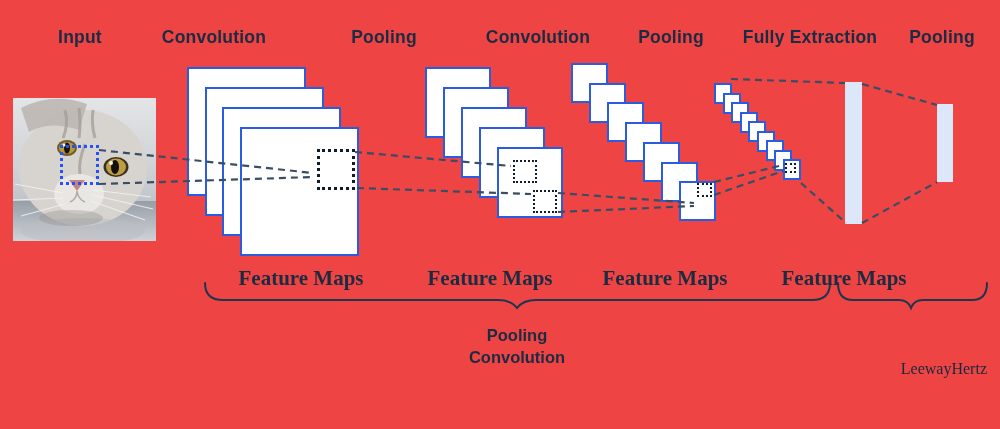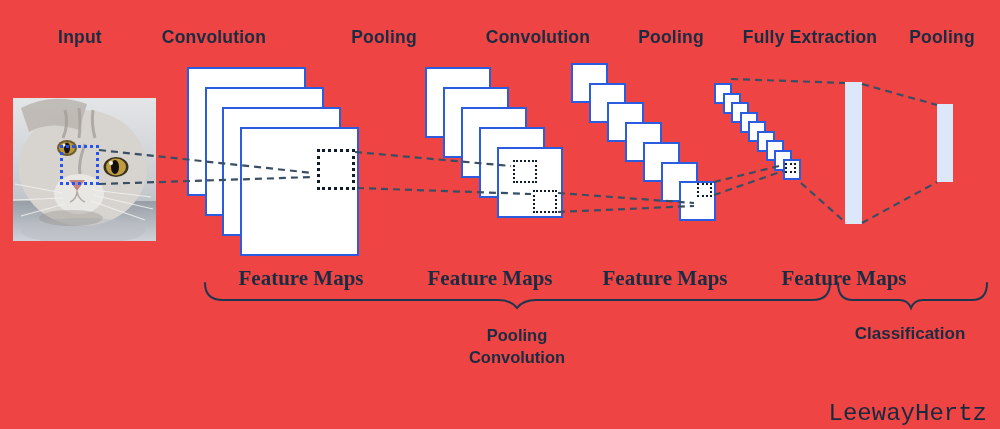--- a/index.html
+++ b/index.html
@@ -12,22 +12,22 @@
   .fmap{position:absolute;box-sizing:border-box;border:2px solid var(--mapborder);background:#fff;}
   .kernel{position:absolute;box-sizing:border-box;border-style:dotted;border-color:var(--kernel);background:transparent;}
   .patch{position:absolute;box-sizing:border-box;border:3px dotted var(--patch);}
   .bar{position:absolute;background:var(--bar);}
   .hlabel{position:absolute;top:27px;transform:translateX(-50%);white-space:nowrap;
           font-weight:700;font-size:17.5px;color:var(--text);letter-spacing:.2px;}
   .fmlabel{position:absolute;top:266px;transform:translateX(-50%);white-space:nowrap;
           font-weight:700;font-size:21px;color:var(--text);font-family:Liberation Serif, serif;}
   .group-label{position:absolute;transform:translateX(-50%);white-space:nowrap;
           font-weight:700;font-size:16.5px;color:var(--text);}
-  .brand{position:absolute;top:400px;left:987px;transform:translateX(-100%);
-          font-family:Liberation Mono, monospace;font-size:24px;color:var(--brand);}
+  .brand{position:absolute;top:360px;left:987px;transform:translateX(-100%);
+          font-family:Liberation Serif, serif;font-size:16px;color:var(--brand);}
   svg.overlay{position:absolute;left:0;top:0;pointer-events:none;}
   #catimg{position:absolute;left:13px;top:98px;}
 </style>
 </head>
 <body>
 
 <div class="stage" id="stage" style="background: #ef4444; --text: #1a2c42; --dash: #3a4e63; --mapborder: #2b5ce0; --kernel: #0d1b2a; --patch: #2453f5; --bar: #dce8fa; --brace: #1d3650; --brand: #152a3e;">
 
   <svg id="catimg" width="143" height="143" viewBox="0 0 143 143">
     <defs>
@@ -131,16 +131,15 @@
       <div class="hlabel" style="left: 810px;">Fully Extraction</div>
       <div class="hlabel" style="left: 942px;">Pooling</div>
       <div class="fmlabel" style="left: 301px;">Feature Maps</div>
       <div class="fmlabel" style="left: 490px;">Feature Maps</div>
       <div class="fmlabel" style="left: 665px;">Feature Maps</div>
       <div class="fmlabel" style="left: 844px;">Feature Maps</div>
     </div>
 
   <div class="group-label" style="left:517px;top:326px">Pooling</div>
   <div class="group-label" style="left:517px;top:348px">Convolution</div>
-  <div class="group-label" style="left:910px;top:324px;font-size:17px">Classification</div>
 
   <div class="brand">LeewayHertz</div>
 </div>
 
 </body></html>

